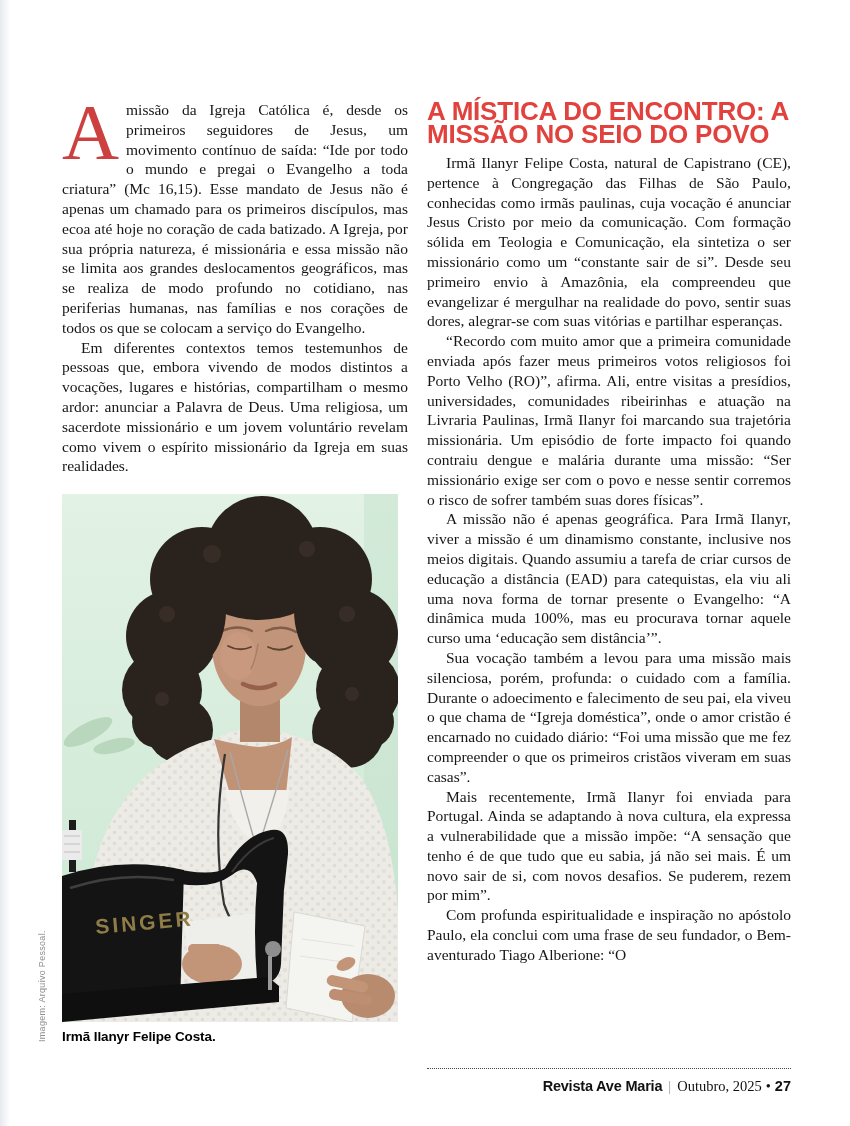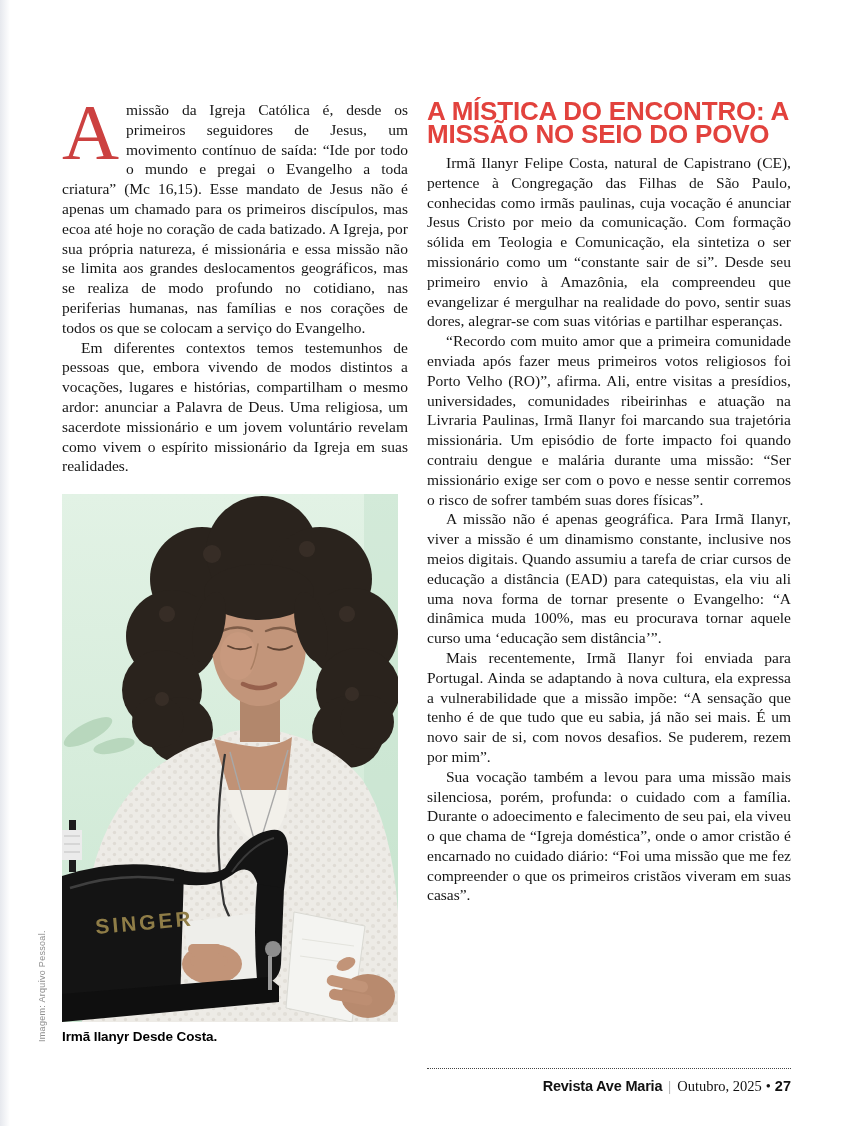--- a/index.html
+++ b/index.html
@@ -180,29 +180,30 @@
         <path d="M240,445 L292,452 M238,462 L289,469" stroke="#e3e3dd" stroke-width="1.2"></path>
 
         <g>
           <ellipse cx="306" cy="502" rx="27" ry="22" fill="#b88a6e"></ellipse>
           <rect x="266" y="480" width="42" height="11" rx="5.5" transform="rotate(12 266 480)" fill="#c29478"></rect>
           <rect x="268" y="494" width="44" height="11" rx="5.5" transform="rotate(10 268 494)" fill="#bd8e72"></rect>
           <ellipse cx="284" cy="470" rx="10" ry="6" transform="rotate(-25 284 470)" fill="#c29478"></ellipse>
         </g>
       </svg>
 
-      <figcaption class="photo-caption">Irmã Ilanyr Desde Costa.</figcaption>
+      <figcaption class="photo-caption">Irmã Ilanyr Felipe Costa.</figcaption>
     </figure>
   </div>
 
   <div class="col-right">
     <h2 class="headline">A MÍSTICA DO ENCONTRO: A MISSÃO NO SEIO DO POVO</h2>
     <p class="body-p indent">Irmã Ilanyr Felipe Costa, natural de Capistrano (CE), pertence à Congregação das Filhas de São Paulo, conhecidas como irmãs paulinas, cuja vocação é anunciar Jesus Cristo por meio da comunicação. Com formação sólida em Teologia e Comunicação, ela sintetiza o ser missionário como um “constante sair de si”. Desde seu primeiro envio à Amazônia, ela compreendeu que evangelizar é mergulhar na realidade do povo, sentir suas dores, alegrar-se com suas vitórias e partilhar esperanças.</p>
     <p class="body-p indent">“Recordo com muito amor que a primeira comunidade enviada após fazer meus primeiros votos religiosos foi Porto Velho (RO)”, afirma. Ali, entre visitas a presídios, universidades, comunidades ribeirinhas e atuação na Livraria Paulinas, Irmã Ilanyr foi marcando sua trajetória missionária. Um episódio de forte impacto foi quando contraiu dengue e malária durante uma missão: “Ser missionário exige ser com o povo e nesse sentir corremos o risco de sofrer também suas dores físicas”.</p>
     <p class="body-p indent">A missão não é apenas geográfica. Para Irmã Ilanyr, viver a missão é um dinamismo constante, inclusive nos meios digitais. Quando assumiu a tarefa de criar cursos de educação a distância (EAD) para catequistas, ela viu ali uma nova forma de tornar presente o Evangelho: “A dinâmica muda 100%, mas eu procurava tornar aquele curso uma ‘educação sem distância’”.</p>
+    <p class="body-p indent">Sua vocação também a levou para uma missão mais silenciosa, porém, profunda: o cuidado com a família. Durante o adoecimento e falecimento de seu pai, ela viveu o que chama de “Igreja doméstica”, onde o amor cristão é encarnado no cuidado diário: “Foi uma missão que me fez compreender o que os primeiros cristãos viveram em suas casas”.</p>
     <p class="body-p indent">Mais recentemente, Irmã Ilanyr foi enviada para Portugal. Ainda se adaptando à nova cultura, ela expressa a vulnerabilidade que a missão impõe: “A sensação que tenho é de que tudo que eu sabia, já não sei mais. É um novo sair de si, com novos desafios. Se puderem, rezem por mim”.</p>
-    <p class="body-p indent">Sua vocação também a levou para uma missão mais silenciosa, porém, profunda: o cuidado com a família. Durante o adoecimento e falecimento de seu pai, ela viveu o que chama de “Igreja doméstica”, onde o amor cristão é encarnado no cuidado diário: “Foi uma missão que me fez compreender o que os primeiros cristãos viveram em suas casas”.</p>
+    <p class="body-p indent">Com profunda espiritualidade e inspiração no apóstolo Paulo, ela conclui com uma frase de seu fundador, o Bem-aventurado Tiago Alberione: “O</p>
   </div>
 
   <footer class="page-footer">
     <span class="brand">Revista Ave Maria</span><span class="sep">|</span><span class="issue">Outubro, 2025</span><span class="bullet">•</span><span class="pagenum">27</span>
   </footer>
 </div>
 
 </body></html>

